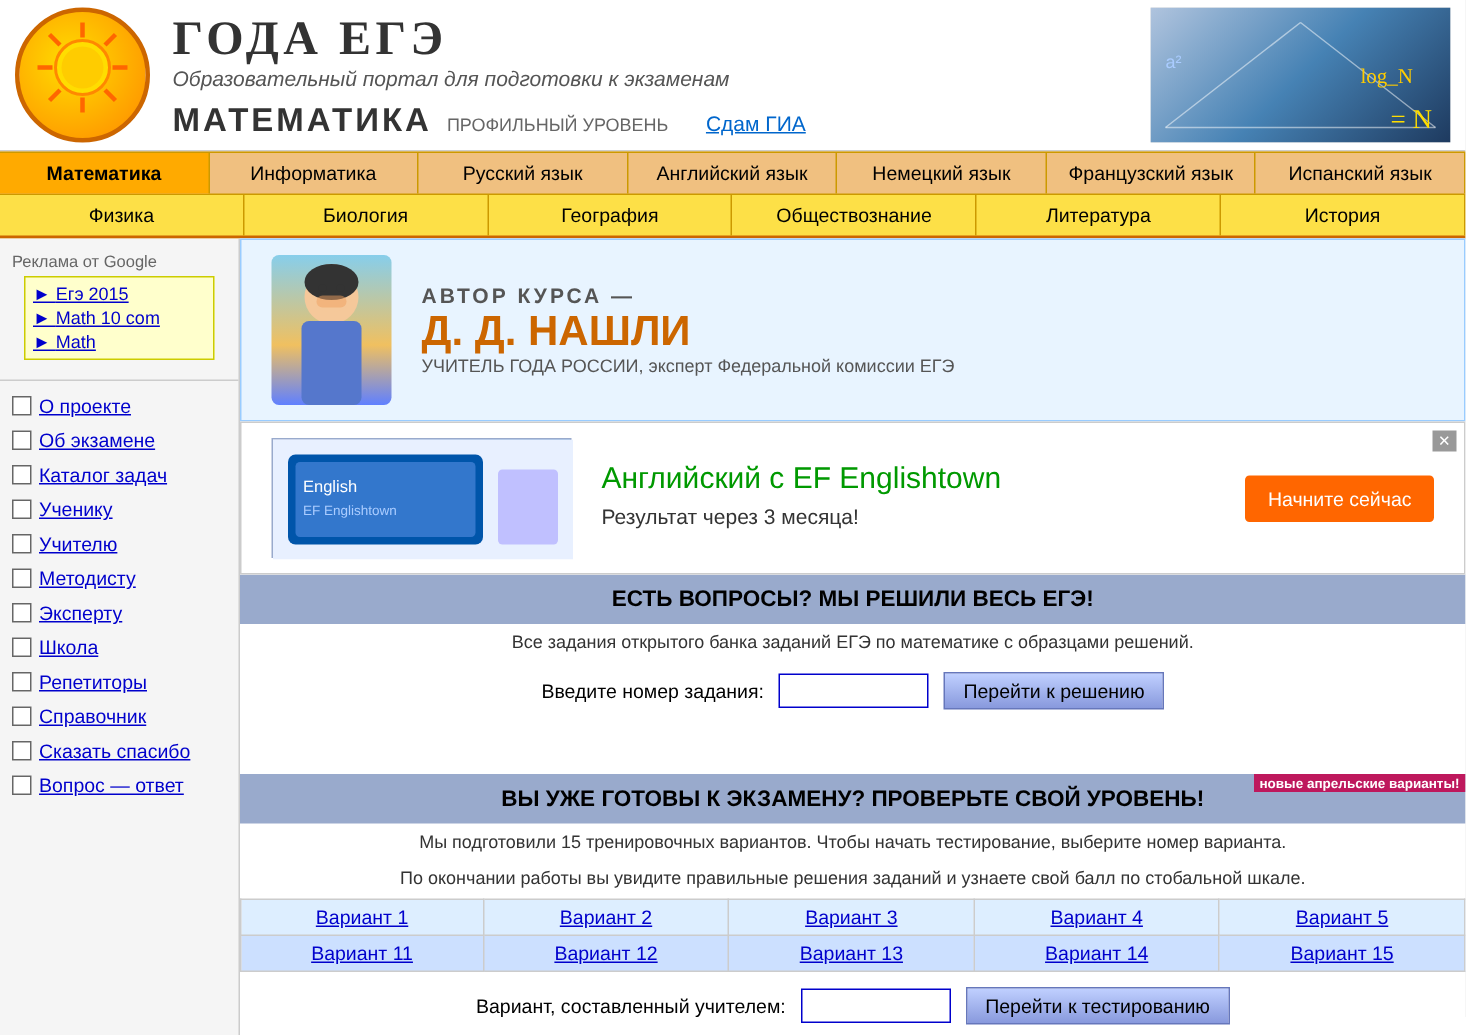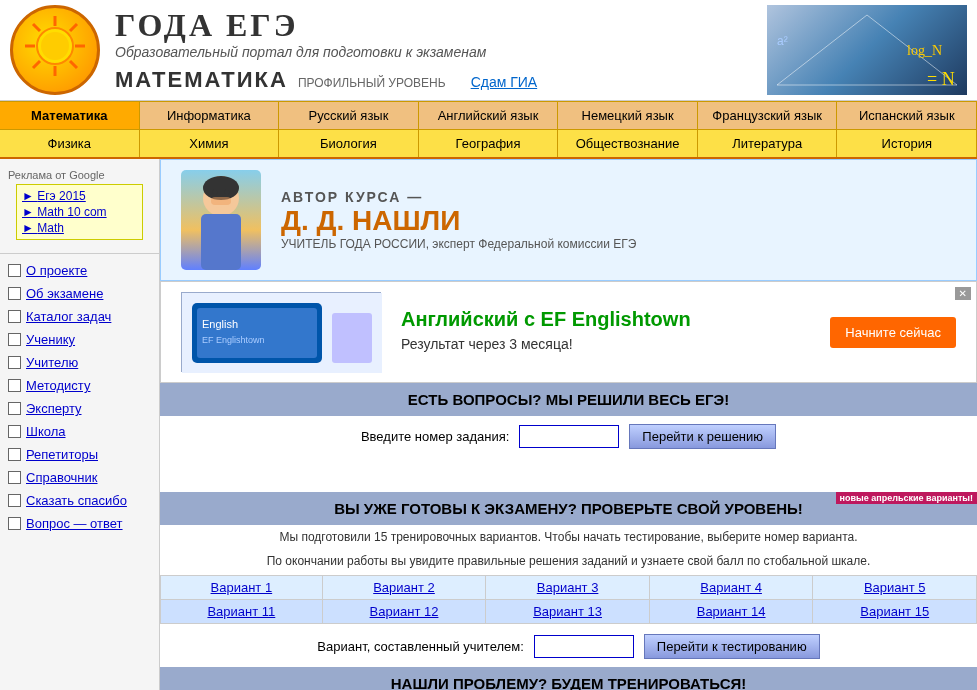--- a/index.html
+++ b/index.html
@@ -47,21 +47,21 @@
     .author-figure-img { width: 80px; height: 100px; background: linear-gradient(180deg, #87ceeb 0%, #f0c060 60%, #6080ff 100%); border-radius: 5px; display: flex; align-items: flex-end; justify-content: center; overflow: hidden; }
     .author-text { flex: 1; }
     .author-name { font-size: 28px; font-weight: bold; color: #cc6600; font-family: Arial, sans-serif; }
     .author-subtitle { font-size: 12px; color: #555; }
 
     
     .ad-banner { background: white; border: 1px solid #ccc; display: flex; align-items: center; padding: 10px 20px; position: relative; }
     .ad-close { position: absolute; top: 5px; right: 5px; background: #999; color: white; font-size: 10px; padding: 1px 4px; cursor: pointer; }
     .ad-image { width: 200px; height: 80px; background: linear-gradient(135deg, #e0e8ff, #0066cc); margin-right: 20px; border: 1px solid #99aacc; flex-shrink: 0; }
     .ad-text { flex: 1; }
-    .ad-title { font-size: 20px; color: #009900; font-weight: bold; }
+    .ad-title { font-size: 20px; color: #009900; font-weight: normal; }
     .ad-subtitle { font-size: 14px; color: #333; margin: 5px 0; }
     .ad-button { background: #ff6600; color: white; border: none; padding: 8px 15px; font-size: 13px; cursor: pointer; border-radius: 3px; }
 
     
     .section-header { background: #99aacc; text-align: center; padding: 8px; font-size: 15px; font-weight: bold; color: #000; }
     .section-subtext { text-align: center; font-size: 12px; color: #333; padding: 5px 20px; }
 
     
     .input-row { display: flex; align-items: center; justify-content: center; padding: 8px; gap: 10px; }
     .input-row label { font-size: 13px; }
@@ -141,21 +141,20 @@
   <span class="nav-item">Информатика</span>
   <span class="nav-item">Русский язык</span>
   <span class="nav-item">Английский язык</span>
   <span class="nav-item">Немецкий язык</span>
   <span class="nav-item">Французский язык</span>
   <span class="nav-item">Испанский язык</span>
 </div>
 
 <div class="nav-bar2">
   <span class="nav-item">Физика</span>
-  <span class="nav-item">Химия</span>
   <span class="nav-item">Биология</span>
   <span class="nav-item">География</span>
   <span class="nav-item">Обществознание</span>
   <span class="nav-item">Литература</span>
   <span class="nav-item">История</span>
 </div>
 
 <div class="main">
 
   <div class="sidebar">
@@ -254,20 +253,21 @@
         </svg>
       </div>
       <div class="ad-text">
         <div class="ad-title">Английский с EF Englishtown</div>
         <div class="ad-subtitle">Результат через 3 месяца!</div>
       </div>
       <button class="ad-button">Начните сейчас</button>
     </div>
 
     <div class="section-header">ЕСТЬ ВОПРОСЫ? МЫ РЕШИЛИ ВЕСЬ ЕГЭ!</div>
+    <div class="section-subtext">Все задания открытого банка заданий ЕГЭ по математике с образцами решений.</div>
     <div class="input-row">
       <label>Введите номер задания:</label>
       <input type="text" style="border: 1px solid rgb(0, 0, 204); padding: 3px 5px; width: 100px;">
       <button style="background:linear-gradient(180deg,#c0d0ff,#8899dd);border:1px solid #6677bb;padding:4px 12px;font-size:13px;cursor:pointer;">Перейти к решению</button>
     </div>
 
     <div class="test-header" style="background:#99aacc;text-align:center;padding:8px;font-size:15px;font-weight:bold;color:#000;position:relative;">
       <span>ВЫ УЖЕ ГОТОВЫ К ЭКЗАМЕНУ? ПРОВЕРЬТЕ СВОЙ УРОВЕНЬ!</span>
       <span class="new-badge">новые апрельские варианты!</span>
     </div>

